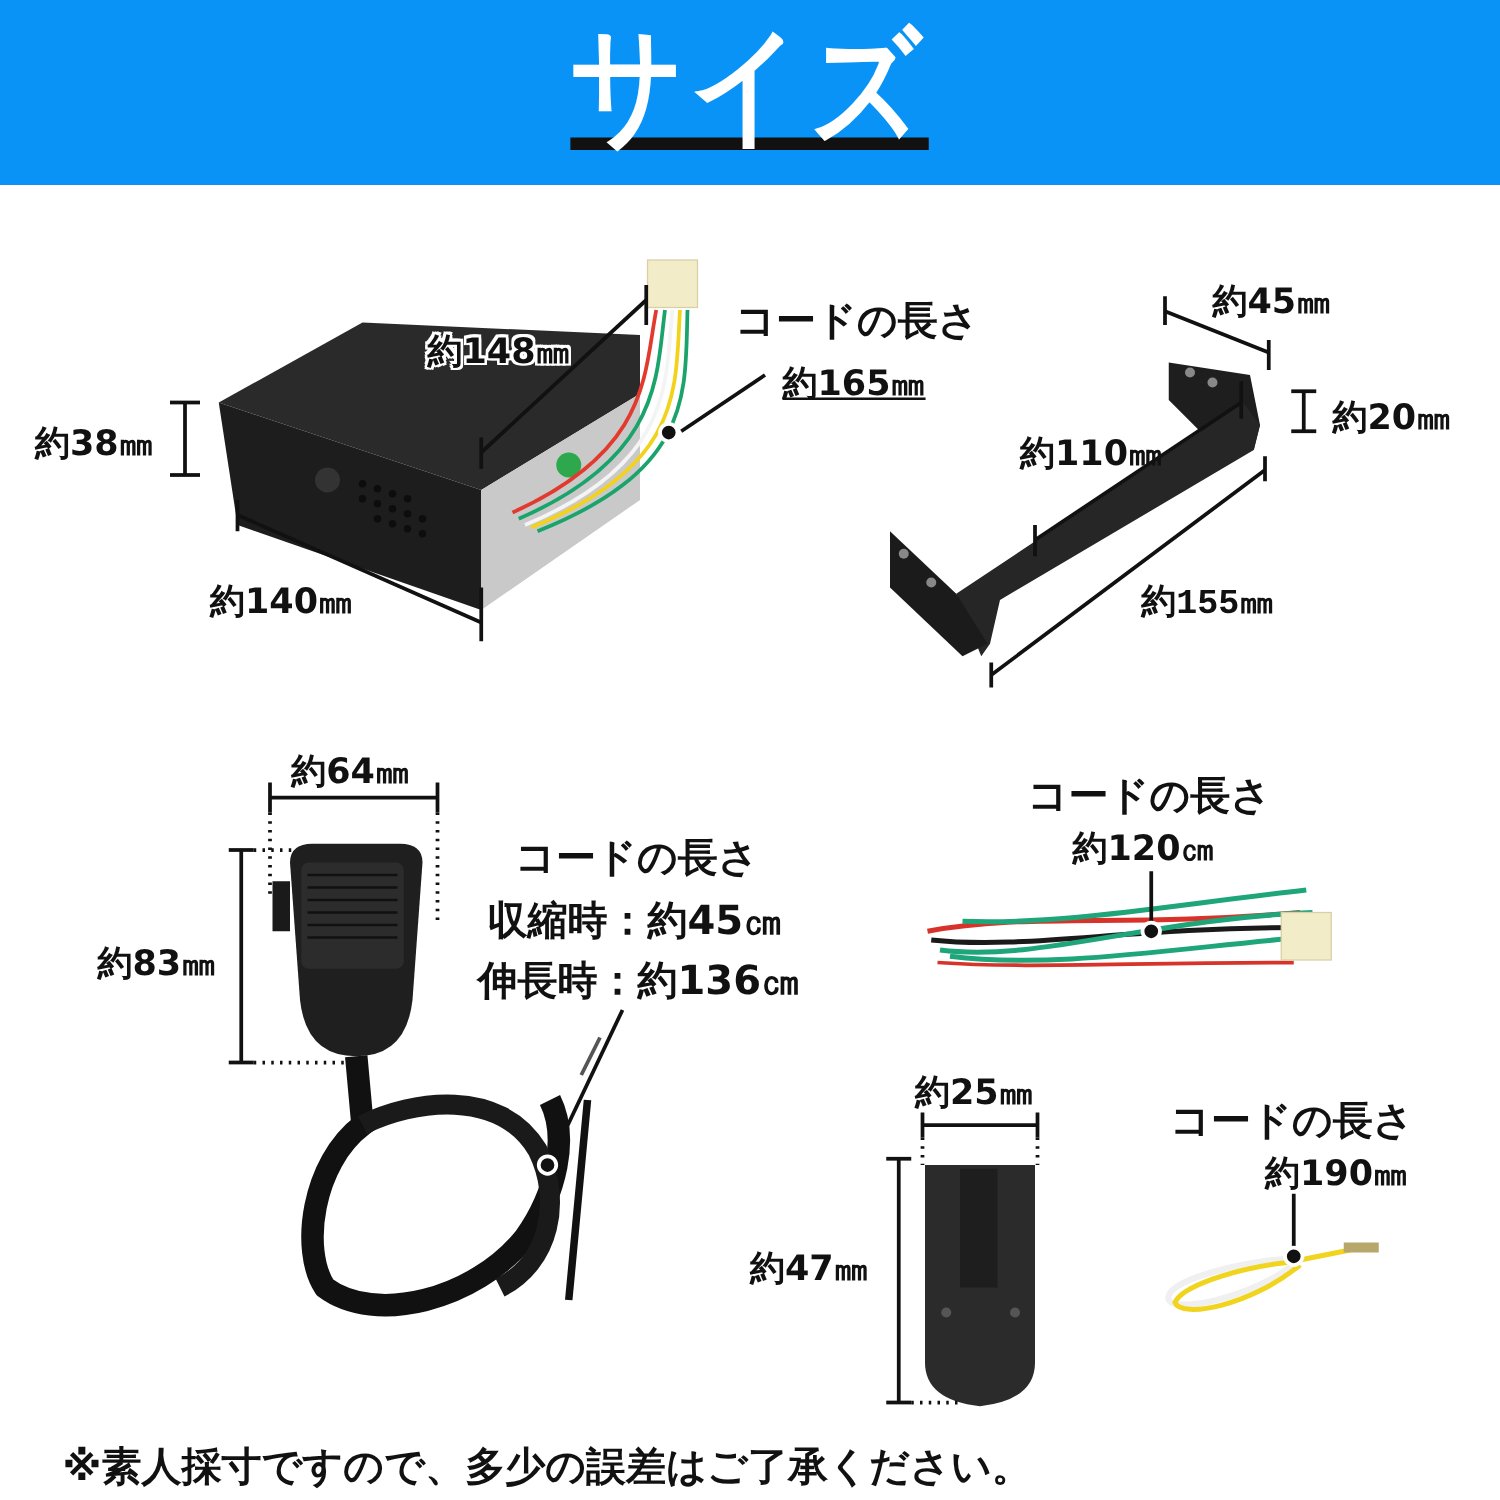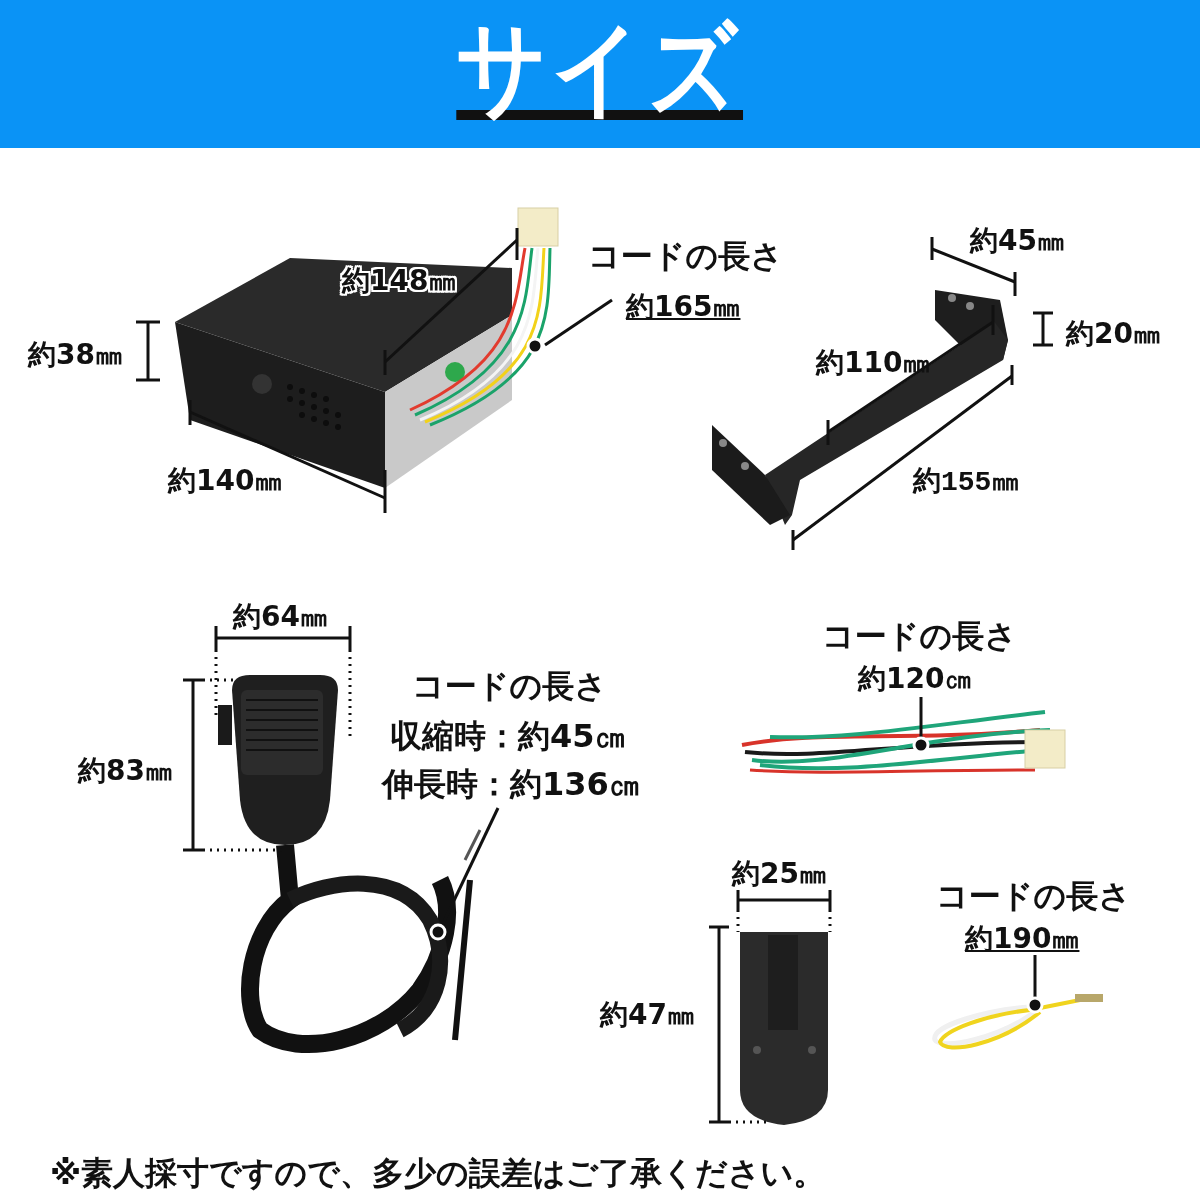--- a/index.html
+++ b/index.html
@@ -182,15 +182,15 @@
 <div class="lbl big" style="left:390px; top:715px;">収縮時：約45㎝</div>
 <div class="lbl big" style="left:382px; top:763px;">伸長時：約136㎝</div>
 
 <div class="lbl big" style="left:822px; top:615px;">コードの長さ</div>
 <div class="lbl" style="left:858px; top:660px;">約120㎝</div>
 
 <div class="lbl" style="left:732px; top:855px;">約25㎜</div>
 <div class="lbl" style="left:600px; top:996px;">約47㎜</div>
 
 <div class="lbl big" style="left:936px; top:875px;">コードの長さ</div>
-<div class="lbl" style="left:965px; top:920px;text-decoration:underline;">約190㎜</div>
+<div class="lbl" style="left:1012px; top:920px;">約190㎜</div>
 
 <div class="note">※素人採寸ですので、多少の誤差はご了承ください。</div>
 
 </body></html>

